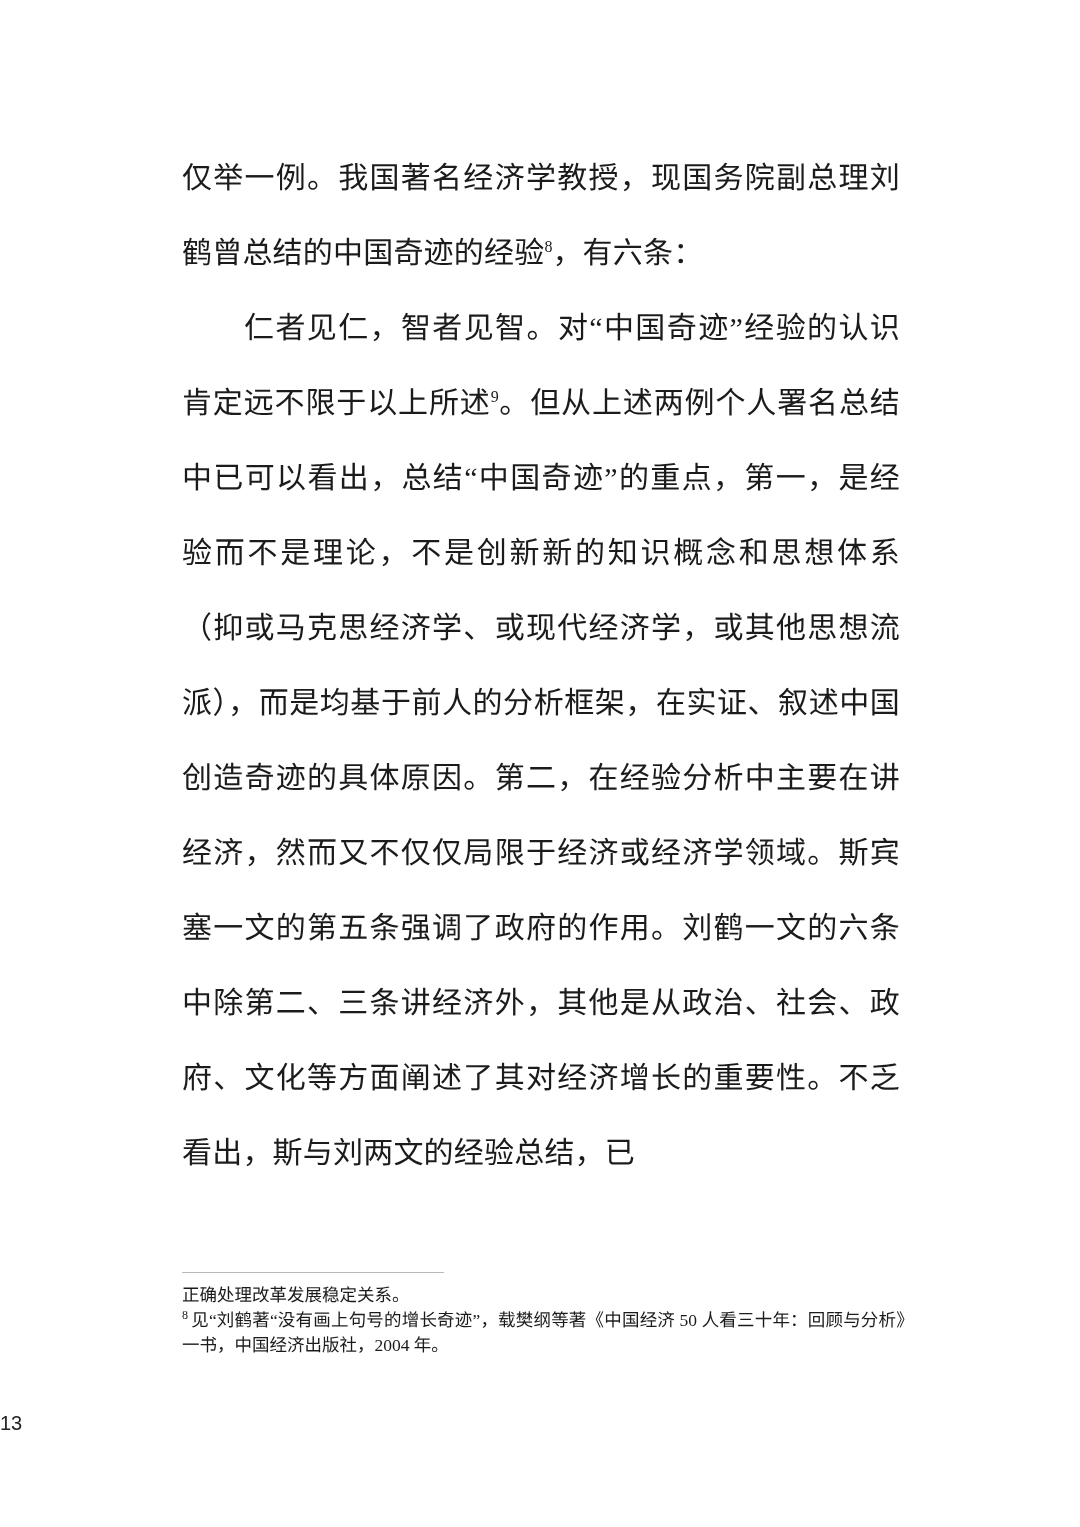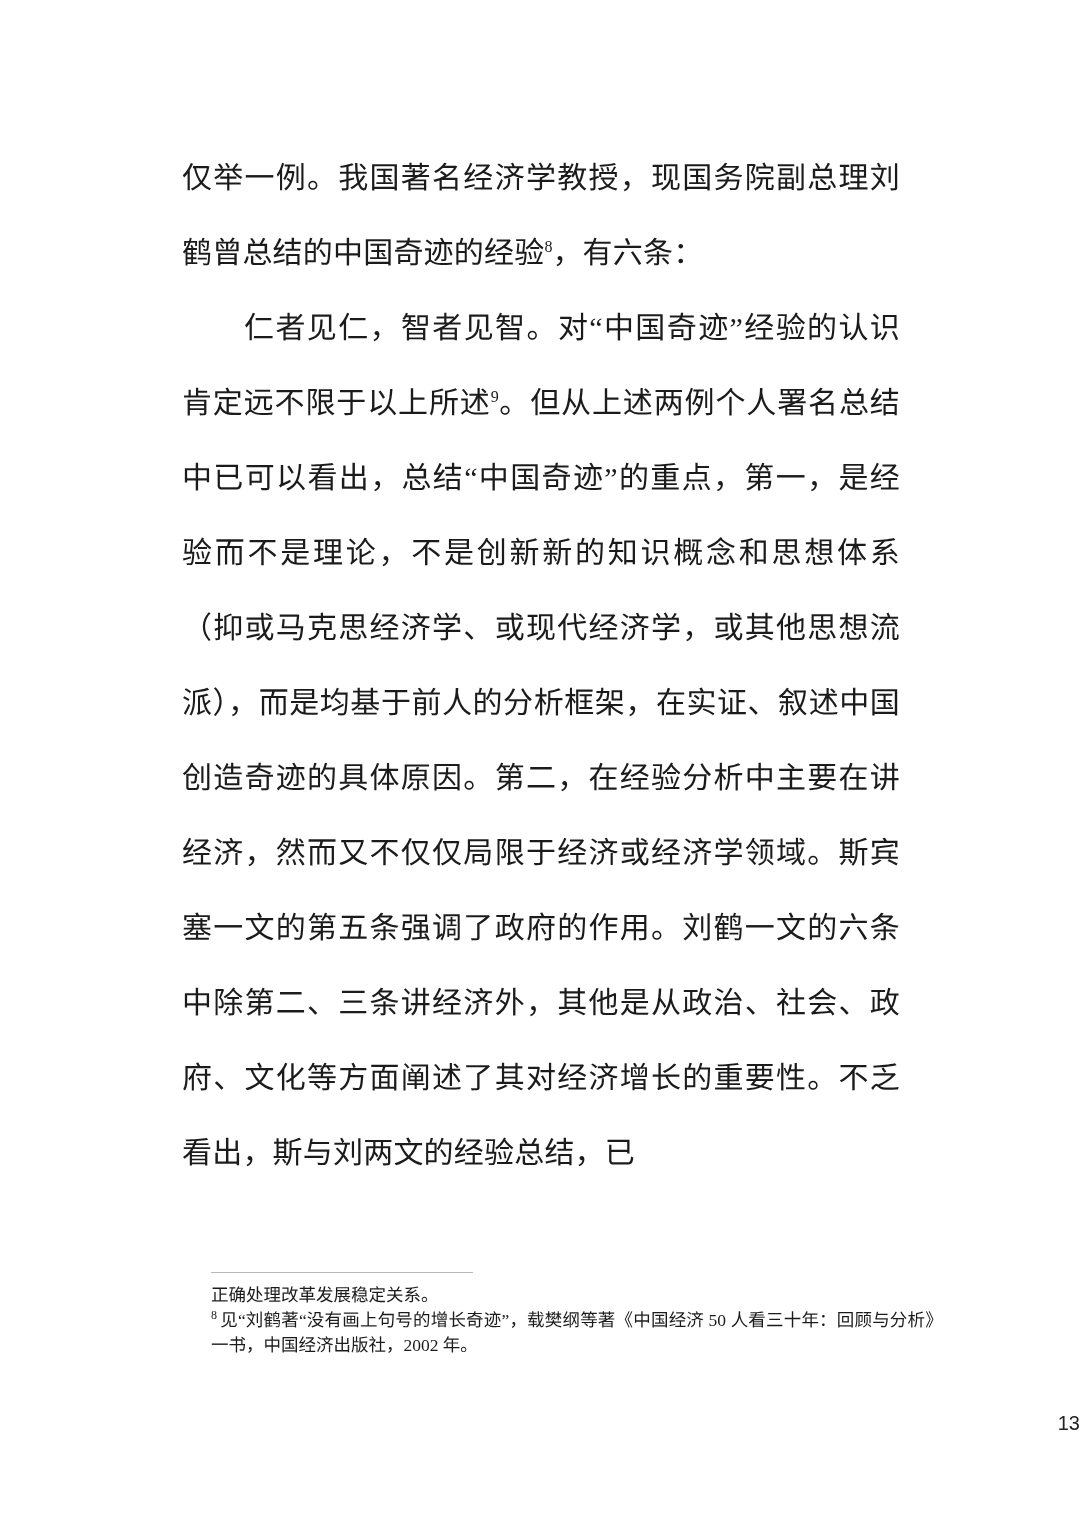--- a/index.html
+++ b/index.html
@@ -56,21 +56,20 @@
     line-height: 0;
     letter-spacing: 0;
   }
 
   
   .footnote-area {
     position: absolute;
     left: 182px;
     top: 1272px;
     width: 723px;
-    margin-left: 29px;
   }
   .fn-rule {
     width: 262px;
     height: 0;
     border-top: 1px solid #b8b8b8;
     margin: 0 0 10px 0;
   }
   .fn-line {
     font-size: 17.5px;
     line-height: 25px;
@@ -85,25 +84,24 @@
     line-height: 0;
     margin-right: 3px;
   }
 
   
   .page-number {
     position: absolute;
     left: 0;
     right: 0;
     top: 1412px;
-    text-align: right;
+    text-align: left;
     font-size: 20px;
     font-family: "Liberation Sans", sans-serif;
     color: #222222;
-    padding-left: 44px;
   }
 </style>
 </head>
 <body>
 
 <div class="page">
 
   <div class="body-block">
 
     <p class="para">
@@ -115,19 +113,19 @@
       <span>仁者见仁，智者见智。对“中国奇迹”经验的认识肯定远不限于以上所述</span><sup class="fn">9</sup><span>。但从上述两例个人署名总结中已可以看出，总结“中国奇迹”的重点，第一，是经验而不是理论，不是创新新的知识概念和思想体系（抑或马克思经济学、或现代经济学，或其他思想流派），而是均基于前人的分析框架，在实证、叙述中国创造奇迹的具体原因。第二，在经验分析中主要在讲经济，然而又不仅仅局限于经济或经济学领域。斯宾塞一文的第五条强调了政府的作用。刘鹤一文的六条中除第二、三条讲经济外，其他是从政治、社会、政府、文化等方面阐述了其对经济增长的重要性。不乏看出，斯与刘两文的经验总结，已</span>
     </p>
 
   </div>
 
   <div class="footnote-area">
     <div class="fn-rule"></div>
 
     <p class="fn-line">正确处理改革发展稳定关系。</p>
 
-    <p class="fn-line"><sup>8</sup><span>见“刘鹤著“没有画上句号的增长奇迹”，载樊纲等著《中国经济 50 人看三十年：回顾与分析》一书，中国经济出版社，2002 年。</span></p>
+    <p class="fn-line"><sup>8</sup><span>见“刘鹤著“没有画上句号的增长奇迹”，载樊纲等著《中国经济 50 人看三十年：回顾与分析》一书，中国经济出版社，2004 年。</span></p>
 
   </div>
 
   <div class="page-number">13</div>
 
 </div>
 
 </body></html>

